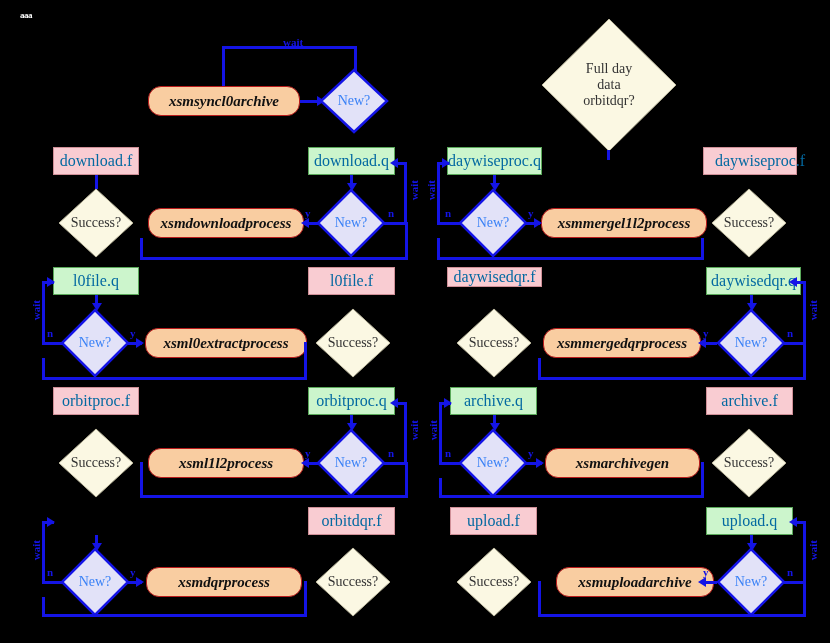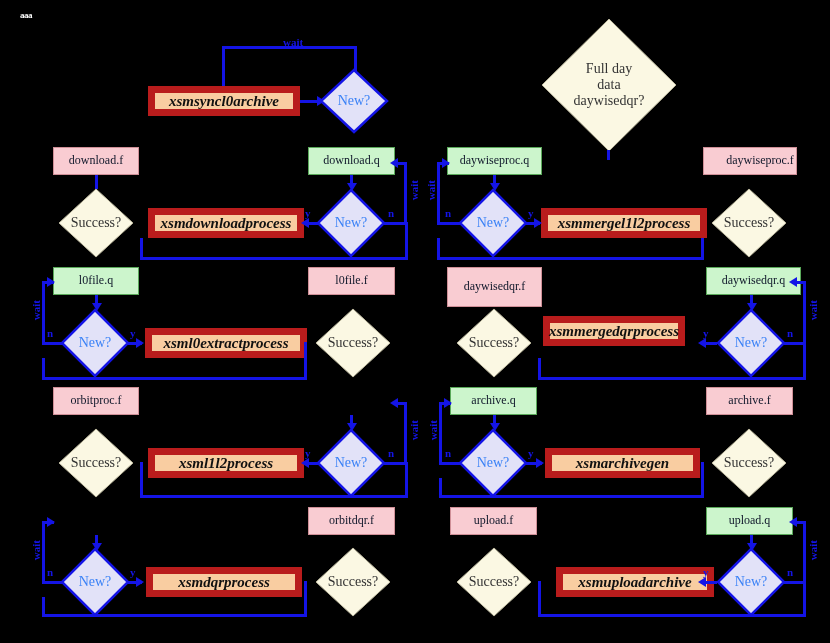--- a/index.html
+++ b/index.html
@@ -1,26 +1,26 @@
 <!DOCTYPE html>
 <html><head>
 <meta charset="utf-8">
 <style>
   html,body{margin:0;padding:0;background:#000;}
   body{width:830px;height:643px;overflow:hidden;font-family:"Liberation Serif",serif;}
   #stage{position:relative;width:830px;height:643px;background:#000;}
   .node{position:absolute;box-sizing:border-box;display:flex;align-items:center;justify-content:center;text-align:center;}
 
   
-  .filebox{font-size:12px;line-height:1.1;border:1px solid #999;color:#0f172a;}
+  .filebox{font-size:16px;line-height:1.1;border:1px solid #999;color:#0369a1;}
   .filebox.q{background:#ccf5cc;border-color:#5aa95a;}
   .filebox.f{background:#f9ccd2;border-color:#cf8f97;}
 
   
-  .proc{background:#f9ccA0;background:#f9cda1;border:7px solid #b91c1c;border-radius:0;
+  .proc{background:#f9ccA0;background:#f9cda1;border:1px solid #b91c1c;border-radius:13px;
         font-weight:bold;font-style:italic;font-size:15px;color:#111;}
 
   
   .dia{position:absolute;}
   .dia .shape{position:absolute;inset:0;}
   .dia .lbl{position:absolute;inset:0;display:flex;align-items:center;justify-content:center;
             text-align:center;font-size:14px;color:#333;line-height:1.15;}
   .dia.new .lbl{color:#3b82f6;}
 
   
@@ -62,21 +62,21 @@
     <div class="lbl">New?</div>
   </div>
 
   <div class="dia" style="left:541px;top:18px;width:136px;height:134px;">
     <svg class="shape" viewBox="0 0 136 134">
       <polygon points="68,1 135,67 68,133 1,67" fill="#fbf8e3" stroke="#b8b49a" stroke-width="1"></polygon>
     </svg>
     <div class="lbl" style="flex-direction:column;">
       <span>Full day</span>
       <span>data</span>
-      <span>daywisedqr?</span>
+      <span>orbitdqr?</span>
     </div>
   </div>
   <div class="ln v" style="left:607px;top:150px;height:10px;"></div>
 
   <div class="node filebox f" style="left:53px;top:147px;width:86px;height:28px;">
     <span>download.f</span>
   </div>
   <div class="ln v" style="left:95px;top:175px;height:14px;"></div>
 
   <div class="dia" style="left:58px;top:188px;width:76px;height:70px;">
@@ -181,30 +181,30 @@
   <div class="dia" style="left:315px;top:308px;width:76px;height:70px;">
     <svg class="shape" viewBox="0 0 76 70">
       <polygon points="38,1 75,35 38,69 1,35" fill="#fbf8e3" stroke="#b8b49a" stroke-width="1"></polygon>
     </svg>
     <div class="lbl">Success?</div>
   </div>
   <div class="node filebox f" style="left:308px;top:267px;width:87px;height:28px;">
     <span>l0file.f</span>
   </div>
 
-  <div class="node filebox f" style="left:447px;top:267px;width:95px;height:40px;">
+  <div class="node filebox f" style="left:447px;top:267px;width:95px;height:20px;">
     <span>daywisedqr.f</span>
   </div>
   <div class="dia" style="left:456px;top:308px;width:76px;height:70px;">
     <svg class="shape" viewBox="0 0 76 70">
       <polygon points="38,1 75,35 38,69 1,35" fill="#fbf8e3" stroke="#b8b49a" stroke-width="1"></polygon>
     </svg>
     <div class="lbl">Success?</div>
   </div>
-  <div class="node proc" style="left:543px;top:316px;width:142px;height:30px;">
+  <div class="node proc" style="left:543px;top:328px;width:158px;height:30px;">
     <span>xsmmergedqrprocess</span>
   </div>
   <div class="ln v" style="left:538px;top:358px;height:22px;"></div>
   <div class="ln h" style="left:538px;top:377px;width:268px;"></div>
   <div class="ln v" style="left:803px;top:342px;height:38px;"></div>
   <div class="node filebox q" style="left:706px;top:267px;width:95px;height:28px;">
     <span>daywisedqr.q</span>
   </div>
   <div class="ln v" style="left:750px;top:295px;height:10px;"></div>
   <div class="arrow ar-d" style="left:747px;top:303px;"></div>
@@ -232,20 +232,23 @@
       <polygon points="38,1 75,35 38,69 1,35" fill="#fbf8e3" stroke="#b8b49a" stroke-width="1"></polygon>
     </svg>
     <div class="lbl">Success?</div>
   </div>
   <div class="node proc" style="left:148px;top:448px;width:156px;height:30px;">
     <span>xsml1l2process</span>
   </div>
   <div class="ln v" style="left:140px;top:462px;height:36px;"></div>
   <div class="ln h" style="left:140px;top:495px;width:268px;"></div>
   <div class="ln v" style="left:405px;top:462px;height:36px;"></div>
+  <div class="node filebox q" style="left:308px;top:387px;width:87px;height:28px;">
+    <span>orbitproc.q</span>
+  </div>
   <div class="ln v" style="left:350px;top:415px;height:10px;"></div>
   <div class="arrow ar-d" style="left:347px;top:423px;"></div>
   <div class="dia new" style="left:316px;top:428px;width:70px;height:70px;">
     <svg class="shape" viewBox="0 0 70 70">
       <polygon points="35,2 68,35 35,68 2,35" fill="#e2e2f8" stroke="#1414e6" stroke-width="2.5"></polygon>
     </svg>
     <div class="lbl">New?</div>
   </div>
   <div class="ln h" style="left:304px;top:462px;width:14px;"></div>
   <div class="arrow ar-l" style="left:301px;top:458px;"></div>

